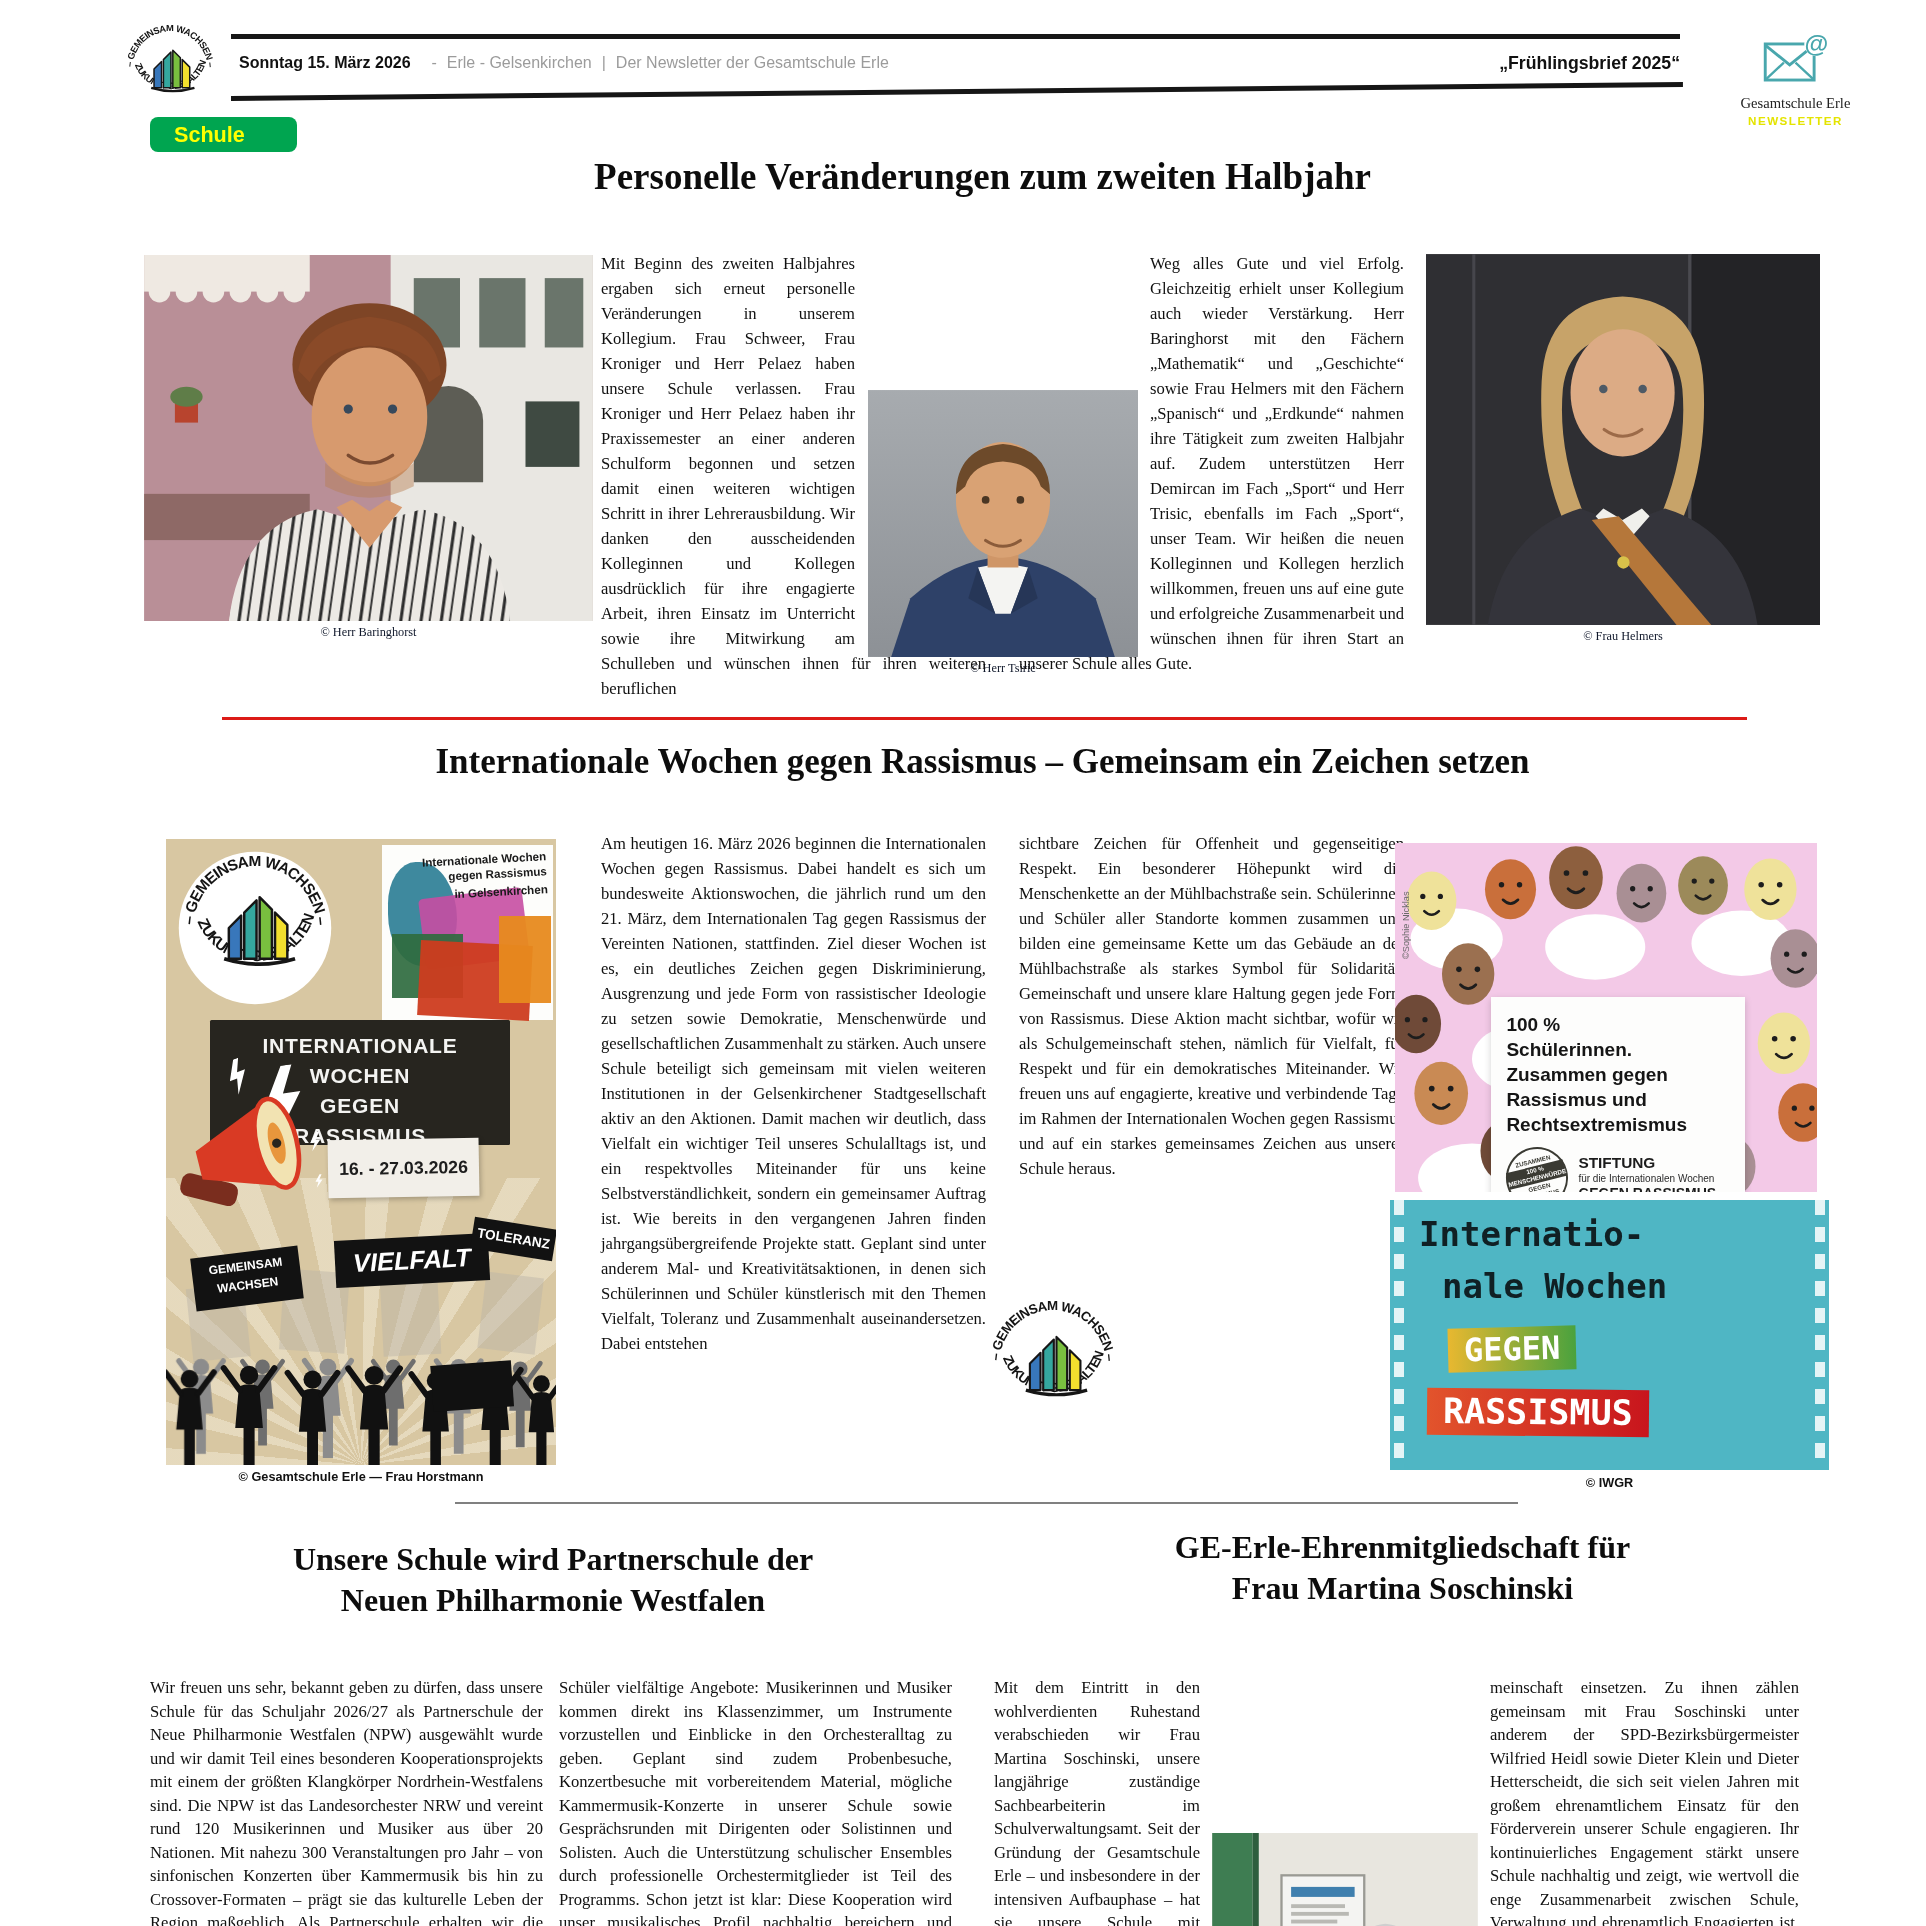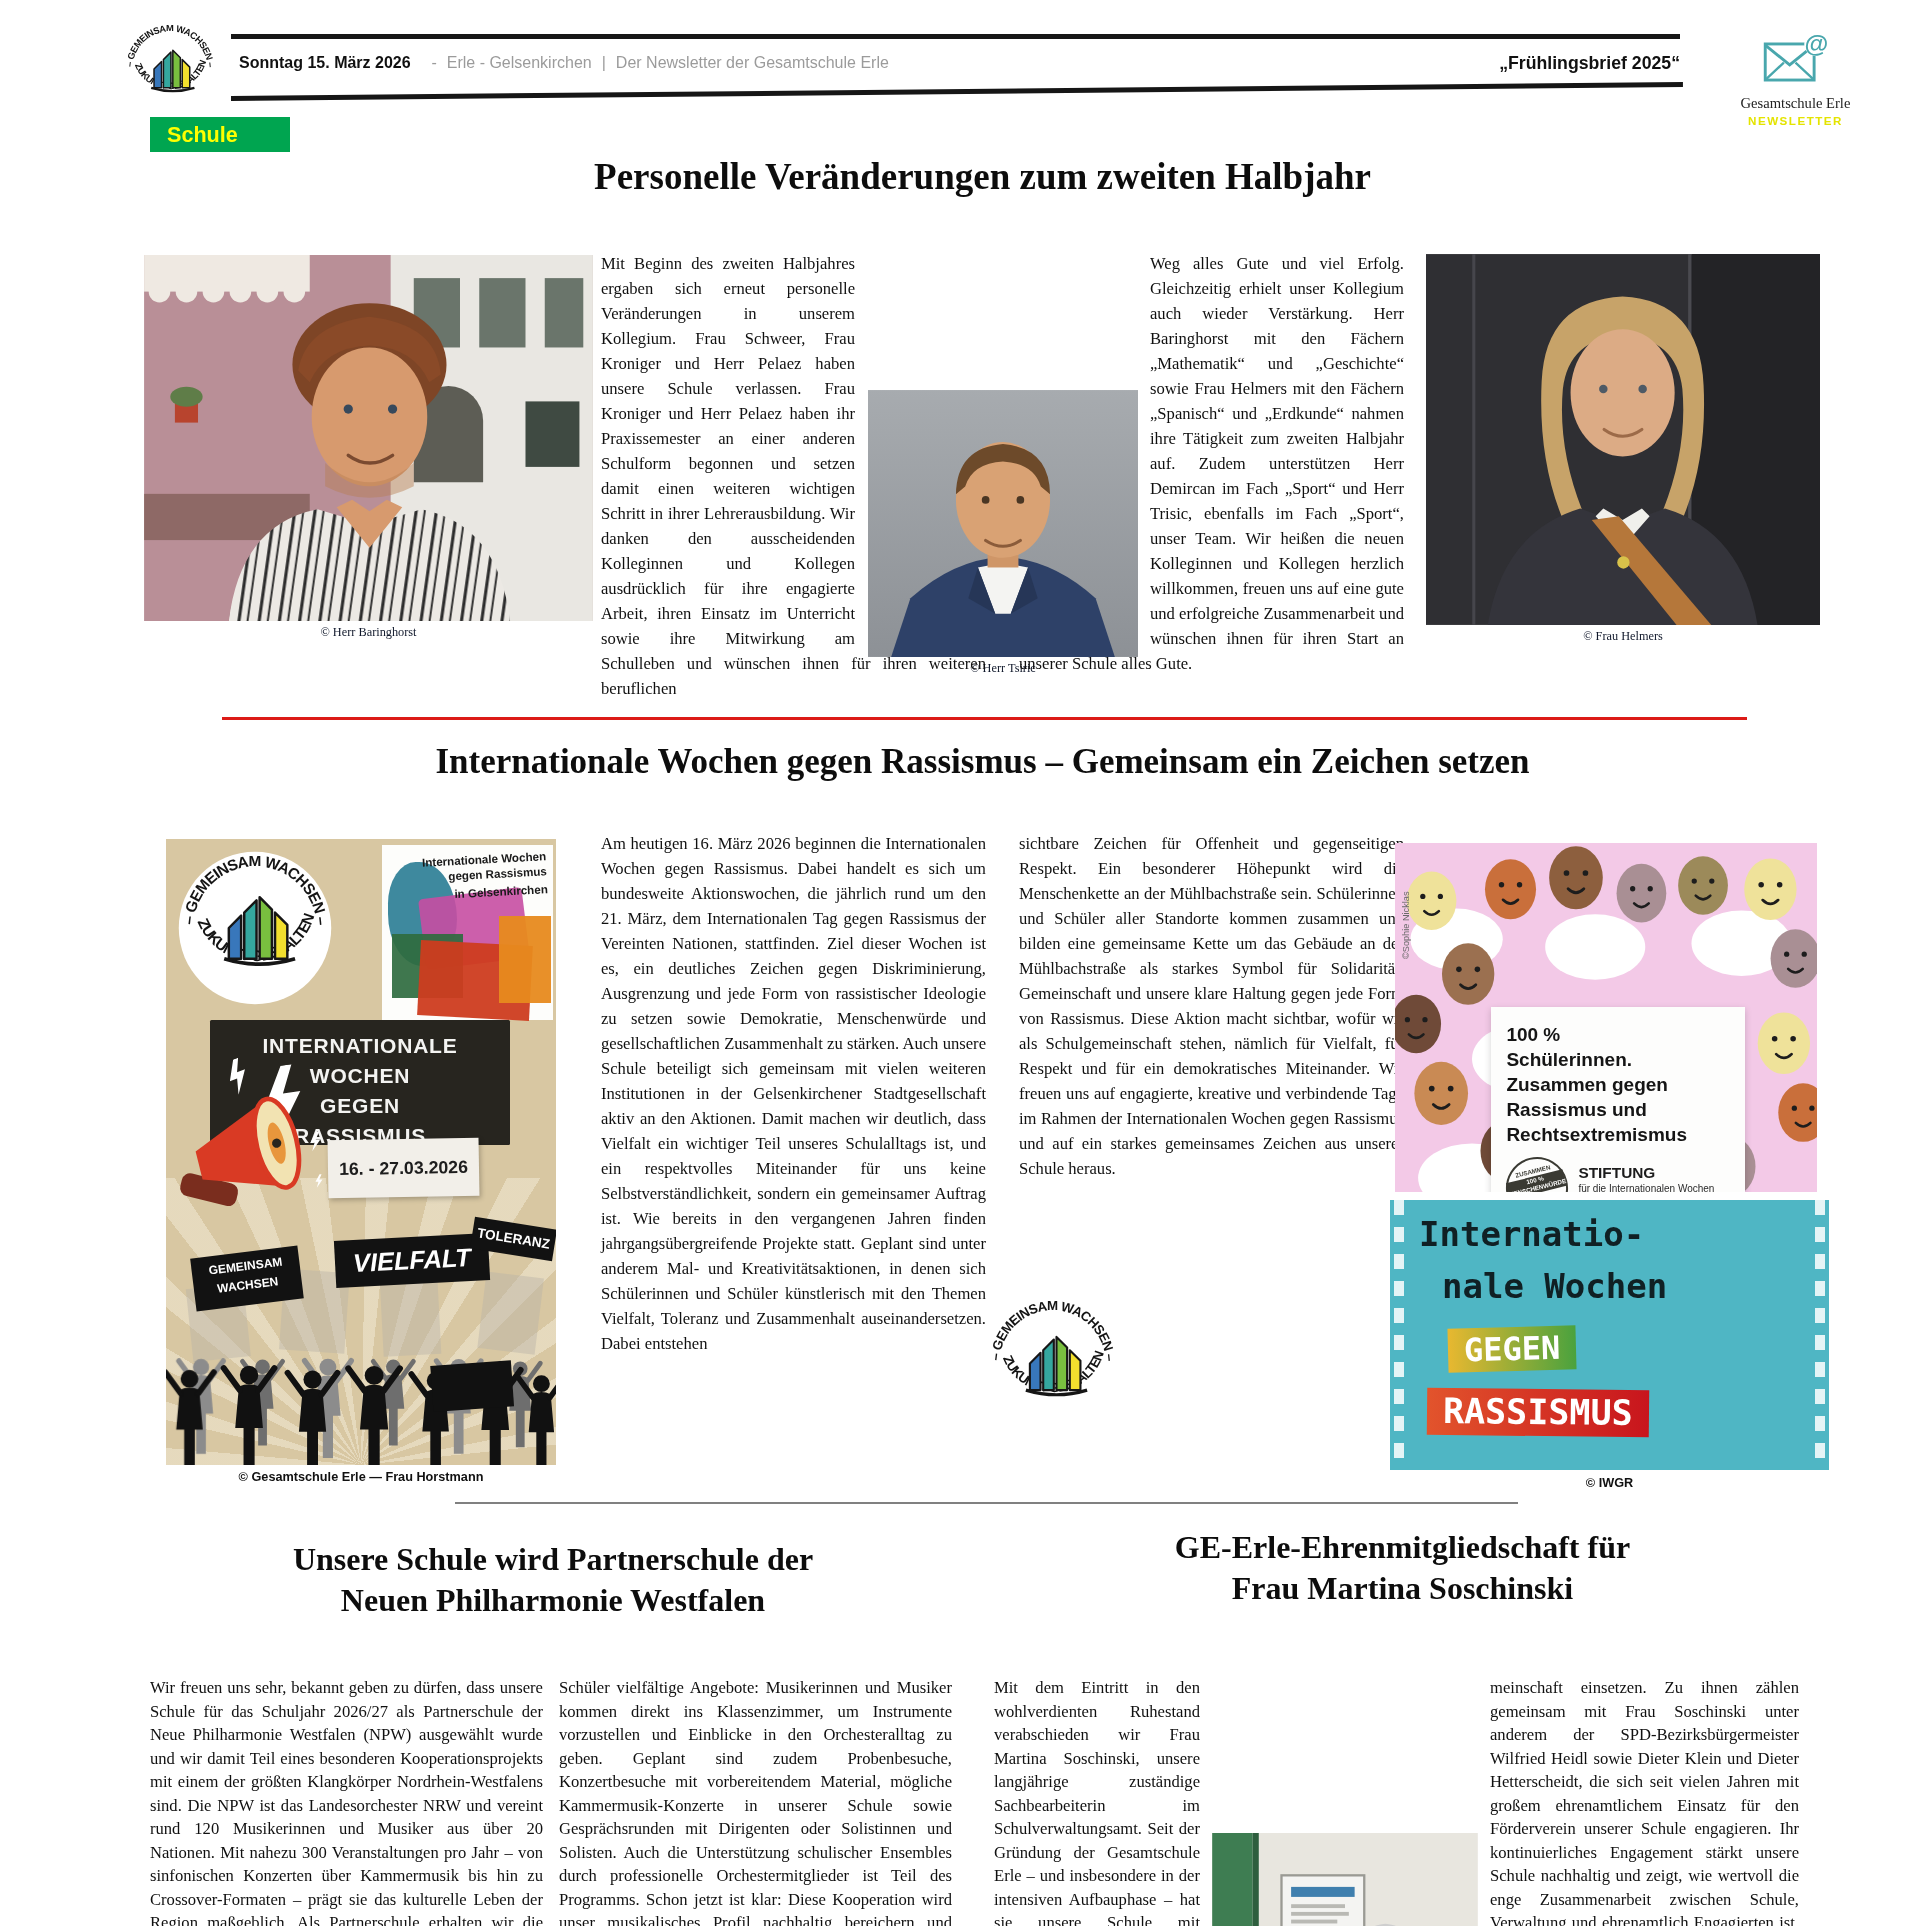--- a/index.html
+++ b/index.html
@@ -9,21 +9,21 @@
   .center{text-align:center;}
   
   .rule{background:#161616;height:4.6px;}
   .hdr-row{font:16px/1 "Liberation Sans","DejaVu Sans",sans-serif;color:#9b9b9b;white-space:nowrap;}
   .hdr-row b{color:#111;font-weight:bold;margin-right:10.8px;}
   .hdr-row .sep{margin:0 10px;}
   .issue{font:bold 17.7px/1 "Liberation Sans","DejaVu Sans",sans-serif;color:#111;text-align:right;}
   .mailblock{width:177px;text-align:center;}
   .brandline{font:14.6px/1.2 "Liberation Serif",serif;color:#222;}
   .brandsub{font:bold 11.6px/1.4 "Liberation Sans",sans-serif;color:#e4e400;letter-spacing:1.5px;}
-  .badge{background:#00a550;color:#ffff00;font:600 21.6px/35px "Liberation Sans",sans-serif;padding-left:17px;}
+  .badge{background:#00a550;color:#ffff00;font:600 21.6px/35px "Liberation Sans",sans-serif;padding-left:24px;border-radius:8px;}
   
   .h1{font:bold 37px/1.1 "Liberation Serif",serif;color:#0d0d0d;}
   .h2{font:bold 35px/1.1 "Liberation Serif",serif;color:#0d0d0d;}
   .h3{font:bold 32px/41px "Liberation Serif",serif;color:#0d0d0d;}
   
   .jcol{font:16.6px/25px "Liberation Serif","DejaVu Serif",serif;text-align:justify;color:#101010;hyphens:auto;}
   .jcol3{font:16.6px/23.5px "Liberation Serif","DejaVu Serif",serif;text-align:justify;color:#101010;hyphens:auto;}
   .sp{display:block;}
   .sp.r{float:right;}
   .sp.l{float:left;}
@@ -36,21 +36,21 @@
   .poster .rays{position:absolute;left:0;top:339px;width:100%;height:287px;
      background:repeating-conic-gradient(from -90deg at 50% 100%, rgba(255,252,240,.35) 0 5deg, rgba(0,0,0,0) 5deg 13deg);}
   .blackbox{background:#27251f;color:#f4f4f2;text-align:center;
      font:bold 21px/30px "Liberation Sans",sans-serif;letter-spacing:0.8px;border-radius:1.5px;}
   .datetag{background:#f2efe9;color:#1d1d1d;text-align:center;font:bold 17.7px/58px "Liberation Sans",sans-serif;
      box-shadow:1.5px 2.3px 5.4px rgba(0,0,0,.25);}
   .sign{background:#121212;color:#fff;text-align:center;font-family:"Liberation Sans",sans-serif;}
   .blobtext{font:bold 11.6px/14.6px "Liberation Sans",sans-serif;color:#1a1a1a;text-align:right;}
   
   .facesimg{background:#f3c9e7;overflow:hidden;}
-  .infobox{background:#fdfdfc;box-shadow:0 1.5px 7px rgba(0,0,0,.18);margin-top:10px;}
+  .infobox{background:#fdfdfc;box-shadow:0 1.5px 7px rgba(0,0,0,.18);}
   .infobox .big{font:bold 19px/25px "Liberation Sans",sans-serif;color:#151515;}
   .stamp{border:2.7px double #3a3a33;border-radius:50%;color:#3a3a33;text-align:center;
      font:bold 6.2px/1.25 "Liberation Sans",sans-serif;transform:rotate(-14deg);}
   .orgl1{font:bold 15.4px/1.15 "Liberation Sans",sans-serif;color:#1c1c1c;}
   .orgl2{font:10px/1.3 "Liberation Sans",sans-serif;color:#2a2a2a;}
   .orgl3{font:bold 14px/1.2 "Liberation Sans",sans-serif;color:#1c1c1c;}
   .vcredit{font:9.2px/1 "Liberation Sans",sans-serif;color:#6a6a6a;transform:rotate(-90deg);transform-origin:left top;}
   
   .iwgr{background:#4fb6c4;overflow:hidden;}
   .iwgr .tw{font:bold 34px/1.15 "DejaVu Sans Mono",monospace;color:#102024;}

